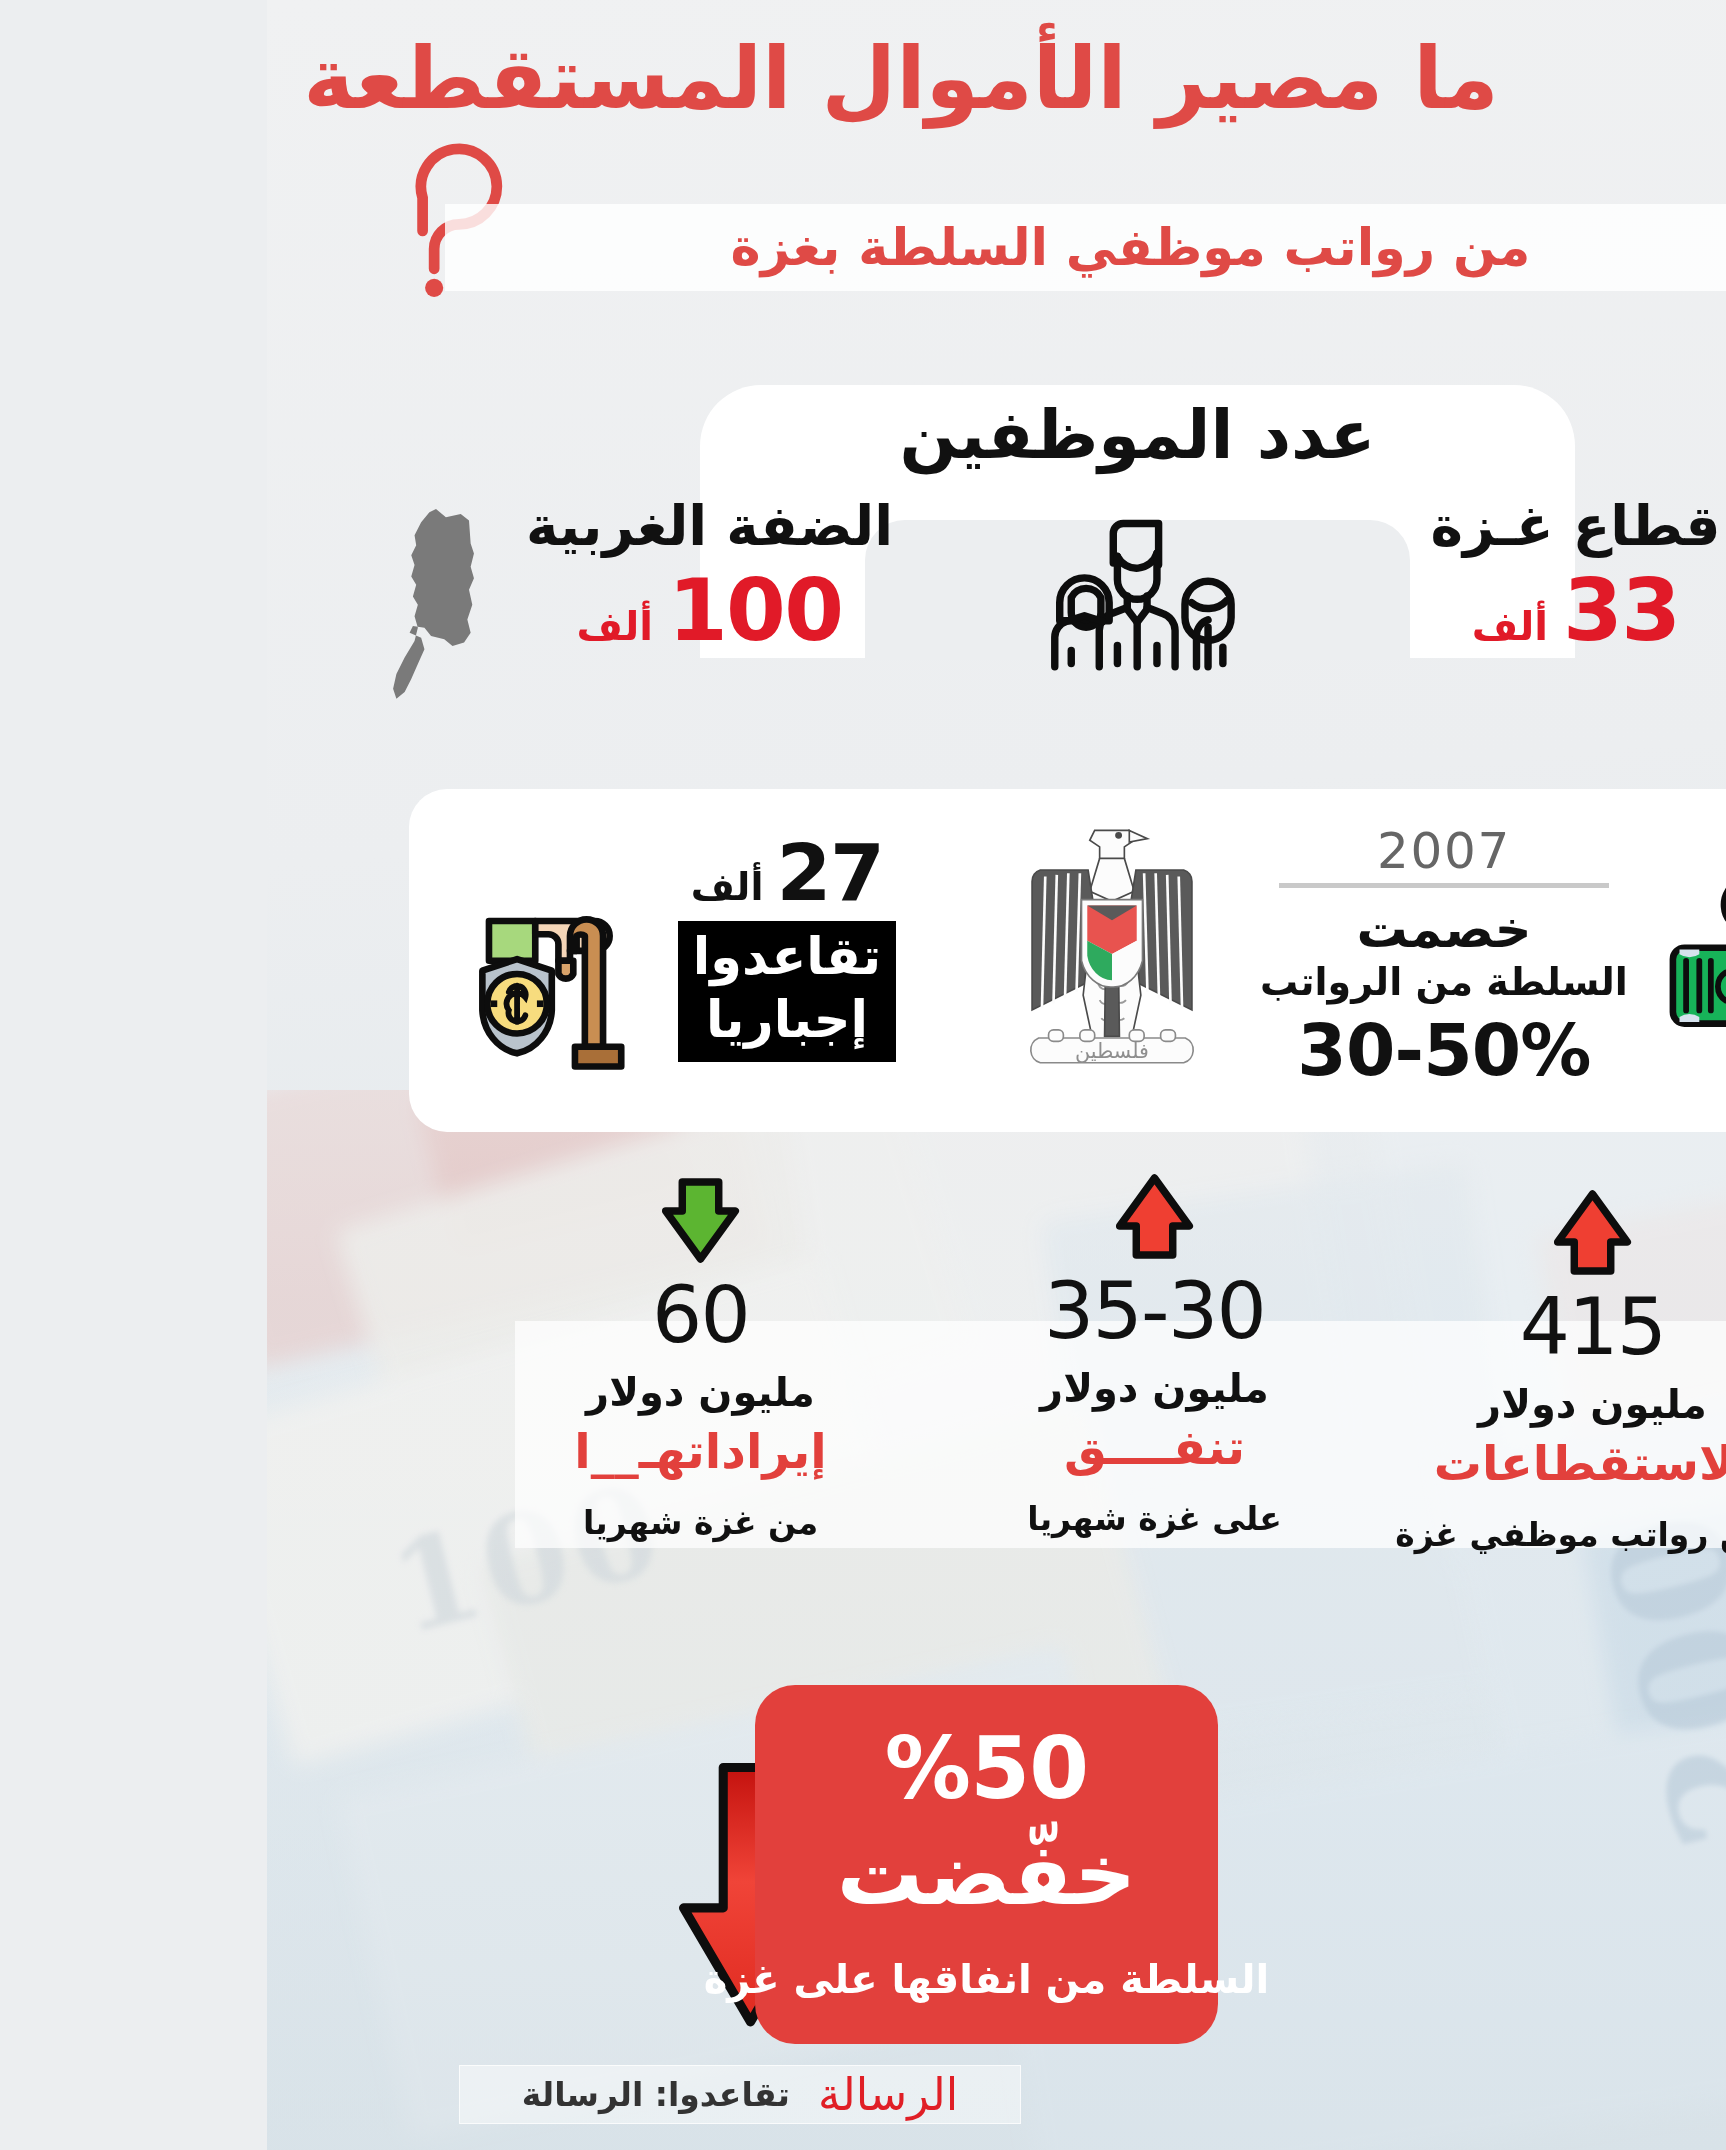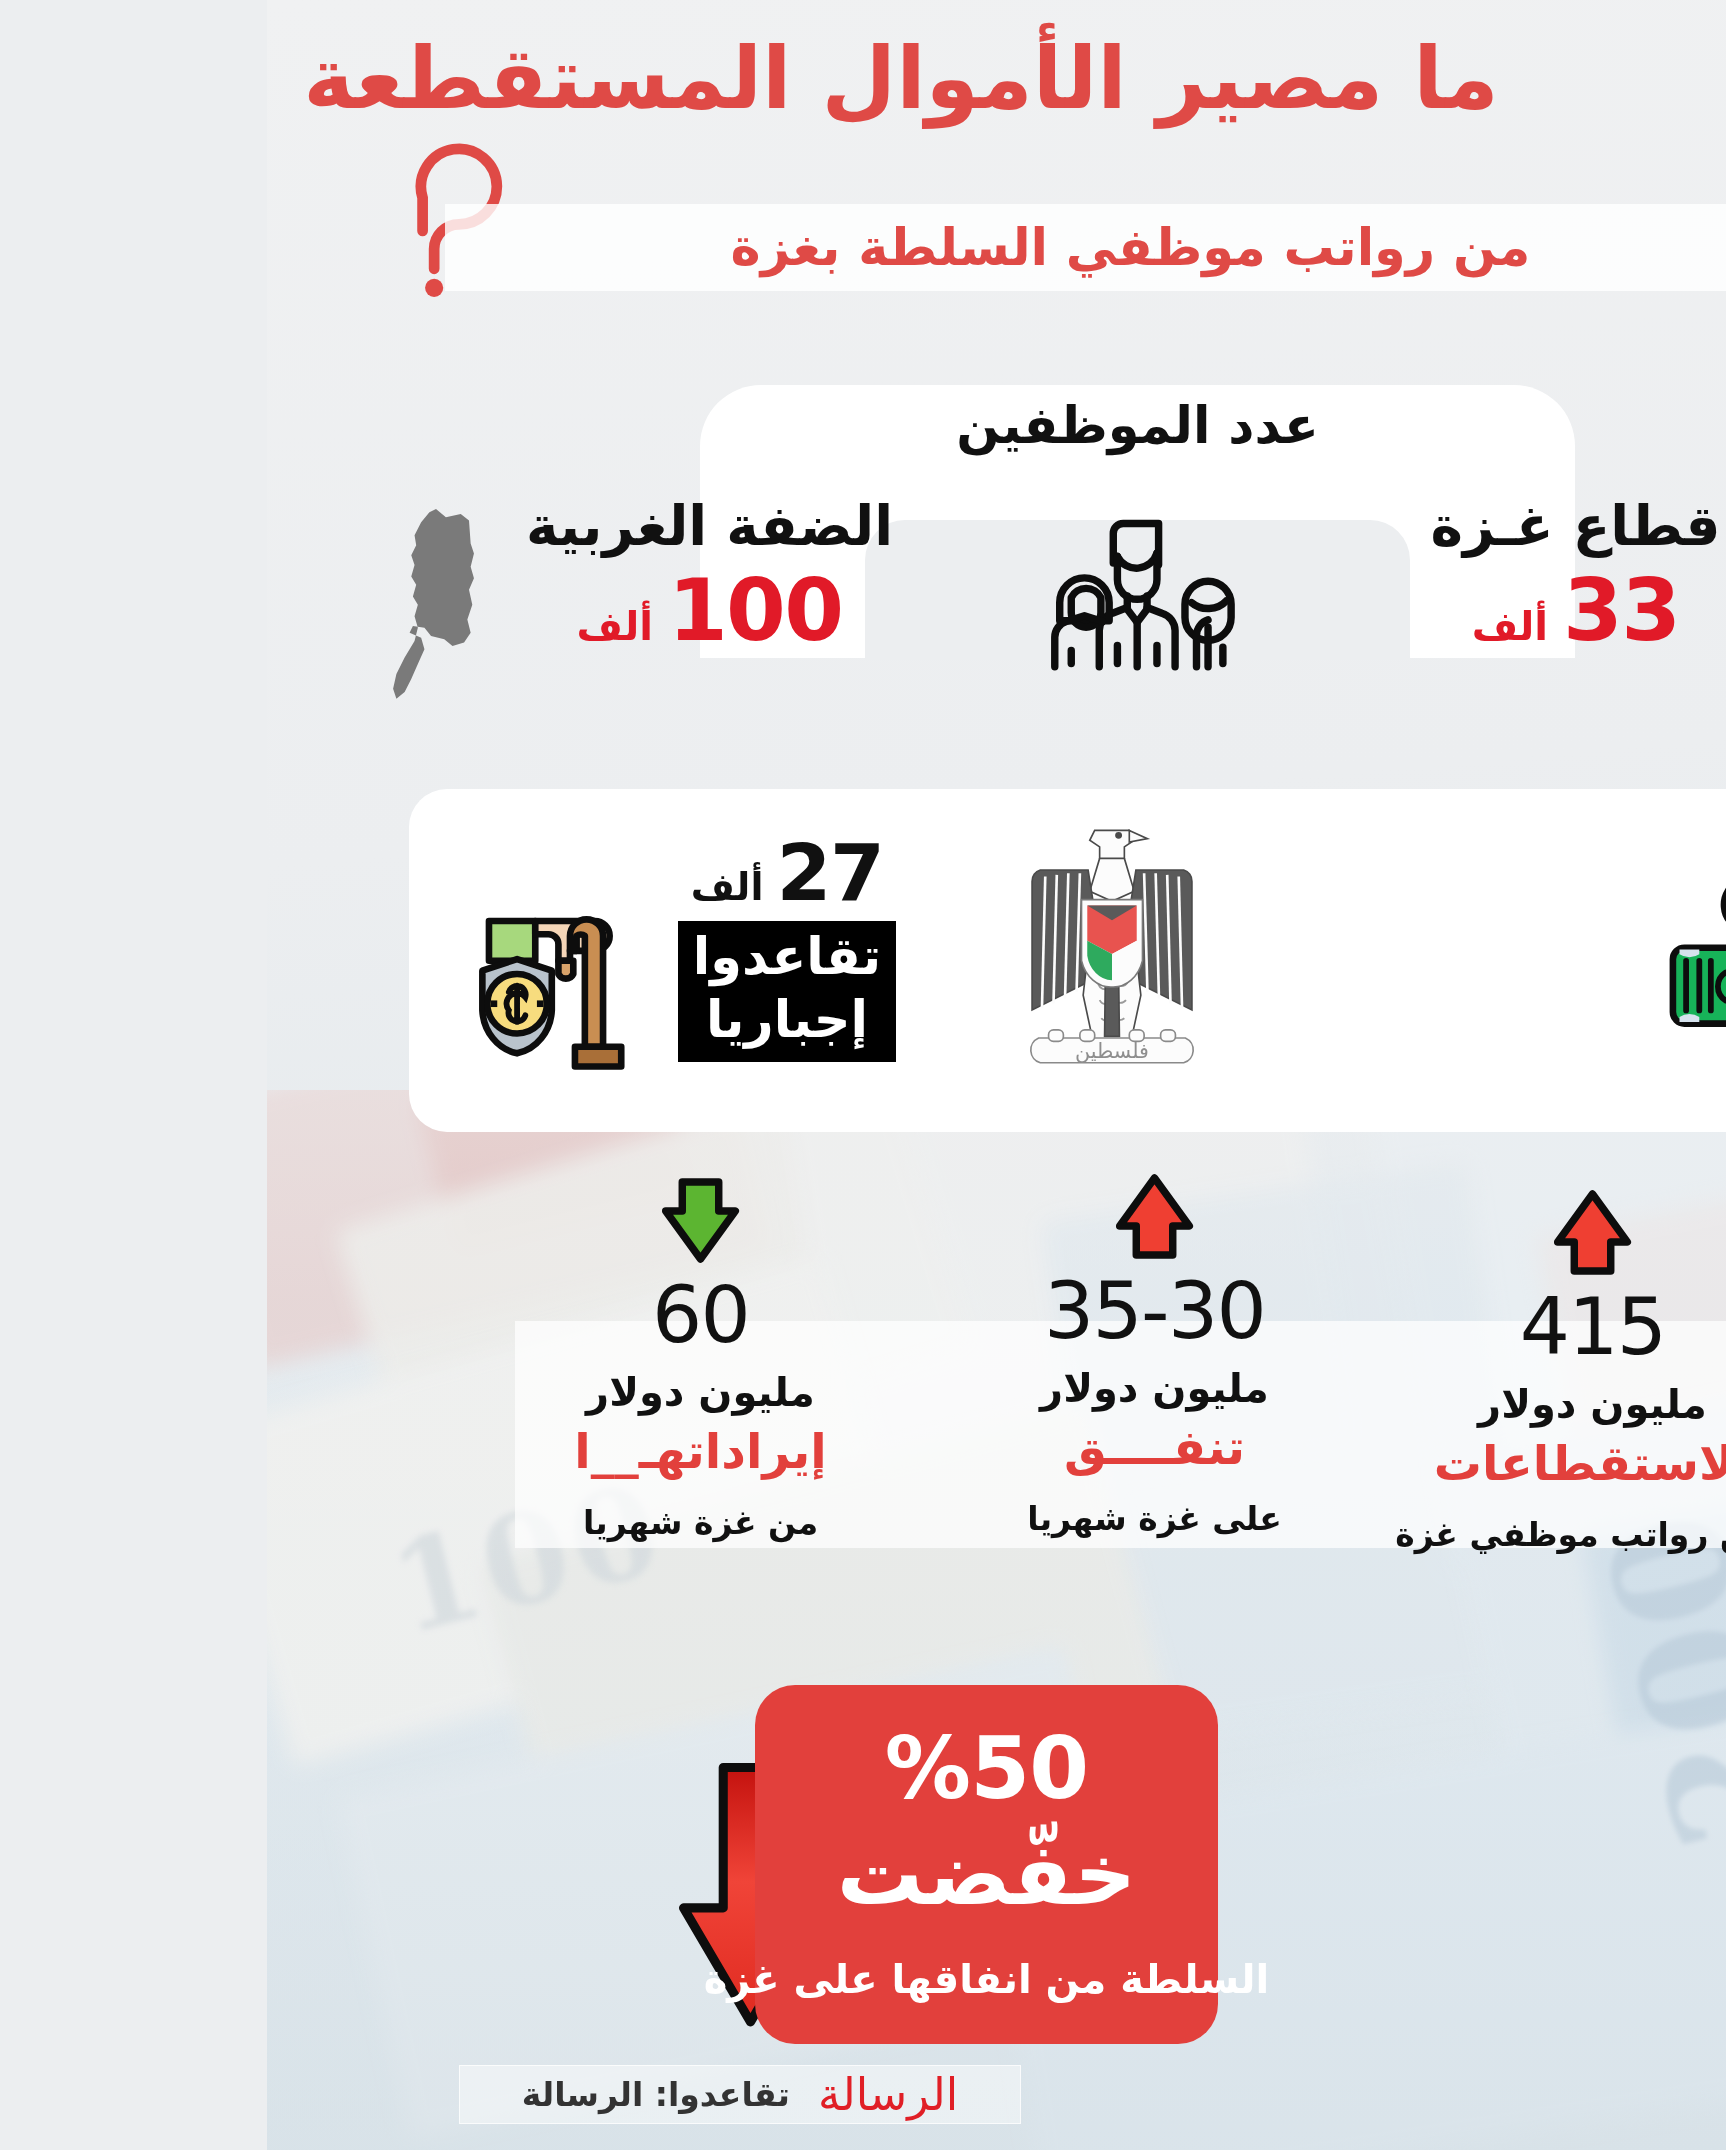--- a/index.html
+++ b/index.html
@@ -82,21 +82,21 @@
     background:#ffffff;
     border-radius:61px 61px 0 0;
   }
   .emp-arch-inner{
     position:absolute;left:598px;top:520px;width:545px;height:140px;
     background:#eceef0;
     border-radius:40px 40px 0 0;
   }
   .emp-title{
     position:absolute;left:433px;top:396px;width:875px;
-    text-align:center;font-size:51px;font-weight:700;color:#111;
+    text-align:center;font-size:67px;font-weight:700;color:#111;
     white-space:nowrap;
   }
   .people-icon{position:absolute;left:768px;top:505px;width:206px;height:182px;}
 
   .map-wb{position:absolute;left:78px;top:504px;width:149px;height:198px;}
   .map-gz{position:absolute;left:1487px;top:512px;width:124px;height:178px;}
 
   .emp-block{position:absolute;text-align:center;}
   .emp-region{font-size:55px;font-weight:700;color:#111;line-height:1.1;white-space:nowrap;}
   .emp-num{
@@ -355,20 +355,27 @@
           <rect x="48" y="252" width="18" height="14" rx="6"></rect>
           <rect x="86" y="252" width="18" height="14" rx="6"></rect>
           <rect x="146" y="252" width="18" height="14" rx="6"></rect>
           <rect x="184" y="252" width="18" height="14" rx="6"></rect>
         </g>
       </g>
       <text x="125" y="286" text-anchor="middle" font-size="25" fill="#8e8e8e" font-family="DejaVu Sans, Liberation Sans, sans-serif">فلسطين</text>
     </svg>
   </div>
 
+  <div class="deduct">
+    <div class="deduct-year">2007</div>
+    <div class="deduct-rule"></div>
+    <div class="deduct-verb">خصمت</div>
+    <div class="deduct-sub">السلطة من الرواتب</div>
+    <div class="deduct-pct">30-50%</div>
+  </div>
 
   <div class="scissors-icon">
     <svg viewBox="0 0 200 230" width="165" height="190">
       <g stroke="#0d0d0d" stroke-width="8" stroke-linejoin="round" stroke-linecap="round">
         <rect x="12" y="88" width="176" height="92" rx="14" fill="#17b359"></rect>
         <rect x="106" y="88" width="44" height="92" fill="#f7c83c" stroke="none"></rect>
         <rect x="106" y="88" width="44" height="92" fill="none"></rect>
         <g fill="#d6e3ee" stroke="none">
           <path d="M20 96 A22 22 0 0 0 44 96 L44 90 L20 90 Z"></path>
           <path d="M20 172 A22 22 0 0 1 44 172 L44 178 L20 178 Z"></path>

